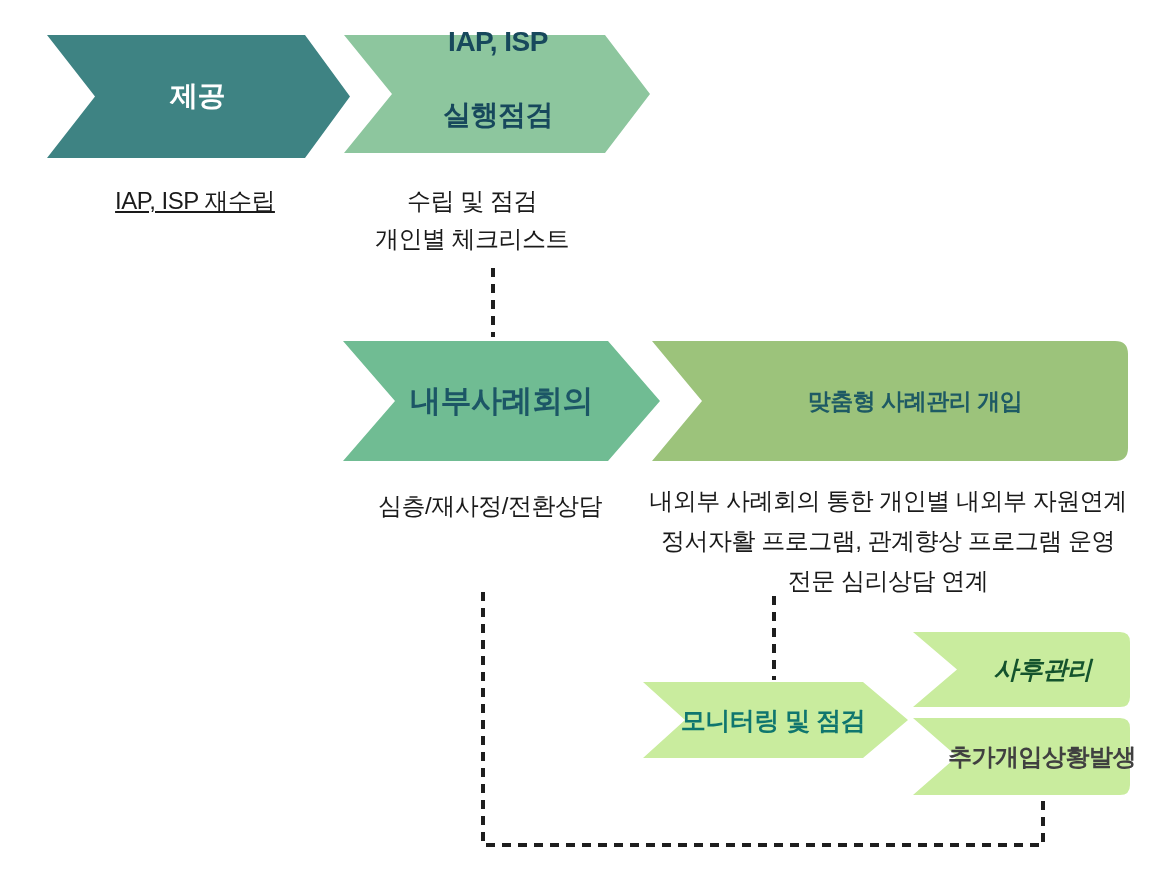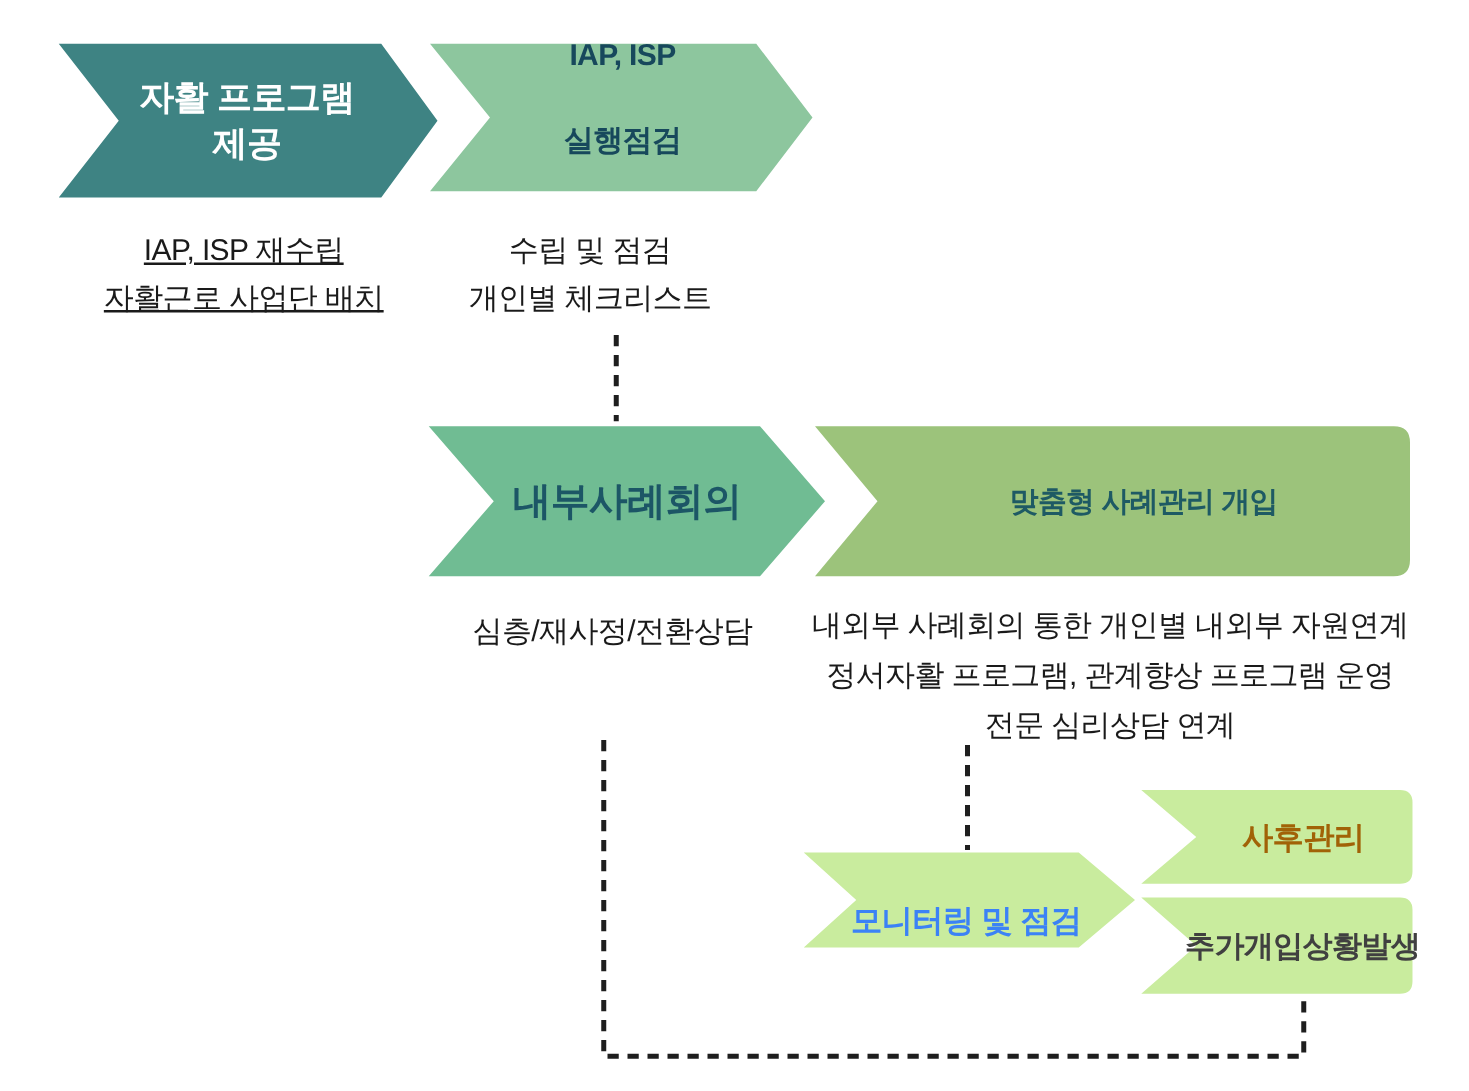--- a/index.html
+++ b/index.html
@@ -15,21 +15,21 @@
   .lbl {
     position: absolute;
     display: flex; flex-direction: column;
     align-items: center; justify-content: center;
     text-align: center;
     letter-spacing: -0.5px;
     white-space: nowrap;
   }
   .step-lbl { font-weight: 700; }
   .lbl-step1 { left: 90px;  top: 35px;  width: 215px; height: 123px; font-size: 28px; line-height: 1.3; color: #ffffff; }
-  .lbl-step2 { left: 392px; top: 35px;  width: 212px; height: 87px; font-size: 24px; line-height: 1.3; gap: 36px; }
+  .lbl-step2 { left: 392px; top: 35px;  width: 212px; height: 87px; font-size: 28px; line-height: 1.3; gap: 36px; }
   .lbl-step3 { left: 395px; top: 341px; width: 213px; height: 120px; font-size: 31px; }
   .lbl-step4 { left: 702px; top: 341px; width: 426px; height: 120px; font-size: 23px; }
   .lbl-step5 { left: 662px; top: 682px; width: 222px; height: 76px;  font-size: 25px; }
   .lbl-step6 { left: 955px; top: 632px; width: 175px; height: 75px;  font-size: 25px; }
   .lbl-step7 { left: 948px; top: 718px; width: 188px; height: 77px;  font-size: 24px; }
   .note {
     position: absolute;
     text-align: center;
     color: #1a1a1a;
     font-size: 24px;
@@ -58,46 +58,44 @@
     <polygon points="643,682 863,682 908,720 863,758 643,758 685,720" fill="#C9EC9E"></polygon>
     <path d="M 913,632 L 1120,632 Q 1130,632 1130,642 L 1130,697 Q 1130,707 1120,707 L 913,707 L 957,669.5 Z" fill="#C9EC9E"></path>
     <path d="M 913,718 L 1120,718 Q 1130,718 1130,728 L 1130,785 Q 1130,795 1120,795 L 913,795 L 957,756.5 Z" fill="#C9EC9E"></path>
 
     <path fill="none" stroke-width="4" stroke-dasharray="9 7" d="M 493,268 L 493,337" stroke="#1E1E1E"></path>
     <path fill="none" stroke-width="4" stroke-dasharray="9 7" d="M 774,596 L 774,680" stroke="#1E1E1E"></path>
     <path fill="none" stroke-width="4" stroke-dasharray="9 7" d="M 483,592 L 483,845 L 1043,845 L 1043,797" stroke="#1E1E1E"></path>
   </svg>
 
   <div class="lbl step-lbl lbl-step1">
-    <span>자활 프로그램</span>
     <span>제공</span>
   </div>
   <div class="lbl step-lbl lbl-step2" style="color:#17485C;">
     <span>IAP, ISP</span>
     <span>실행점검</span>
   </div>
   <div class="lbl step-lbl lbl-step3" style="color:#1C5666;">
     <span>내부사례회의</span>
   </div>
   <div class="lbl step-lbl lbl-step4" style="color:#1E5A64;">
     <span>맞춤형 사례관리 개입</span>
   </div>
-  <div class="lbl step-lbl lbl-step5" style="color:#3b82f6;margin-top:16px;">
+  <div class="lbl step-lbl lbl-step5" style="color:#0f766e;">
     <span>모니터링 및 점검</span>
   </div>
-  <div class="lbl step-lbl lbl-step6" style="color:#a16207;">
+  <div class="lbl step-lbl lbl-step6" style="color:#14532d;font-style:italic;">
     <span>사후관리</span>
   </div>
   <div class="lbl step-lbl lbl-step7" style="color:#404040;">
     <span>추가개입상황발생</span>
   </div>
 
   <div class="note note-1">
     <div>IAP, ISP 재수립</div>
-    <div>자활근로 사업단 배치</div>
   </div>
   <div class="note note-2">
     <div>수립 및 점검</div>
     <div>개인별 체크리스트</div>
   </div>
   <div class="note note-3">
     <div>심층/재사정/전환상담</div>
   </div>
   <div class="note note-4">
     <div>내외부 사례회의 통한 개인별 내외부 자원연계</div>

